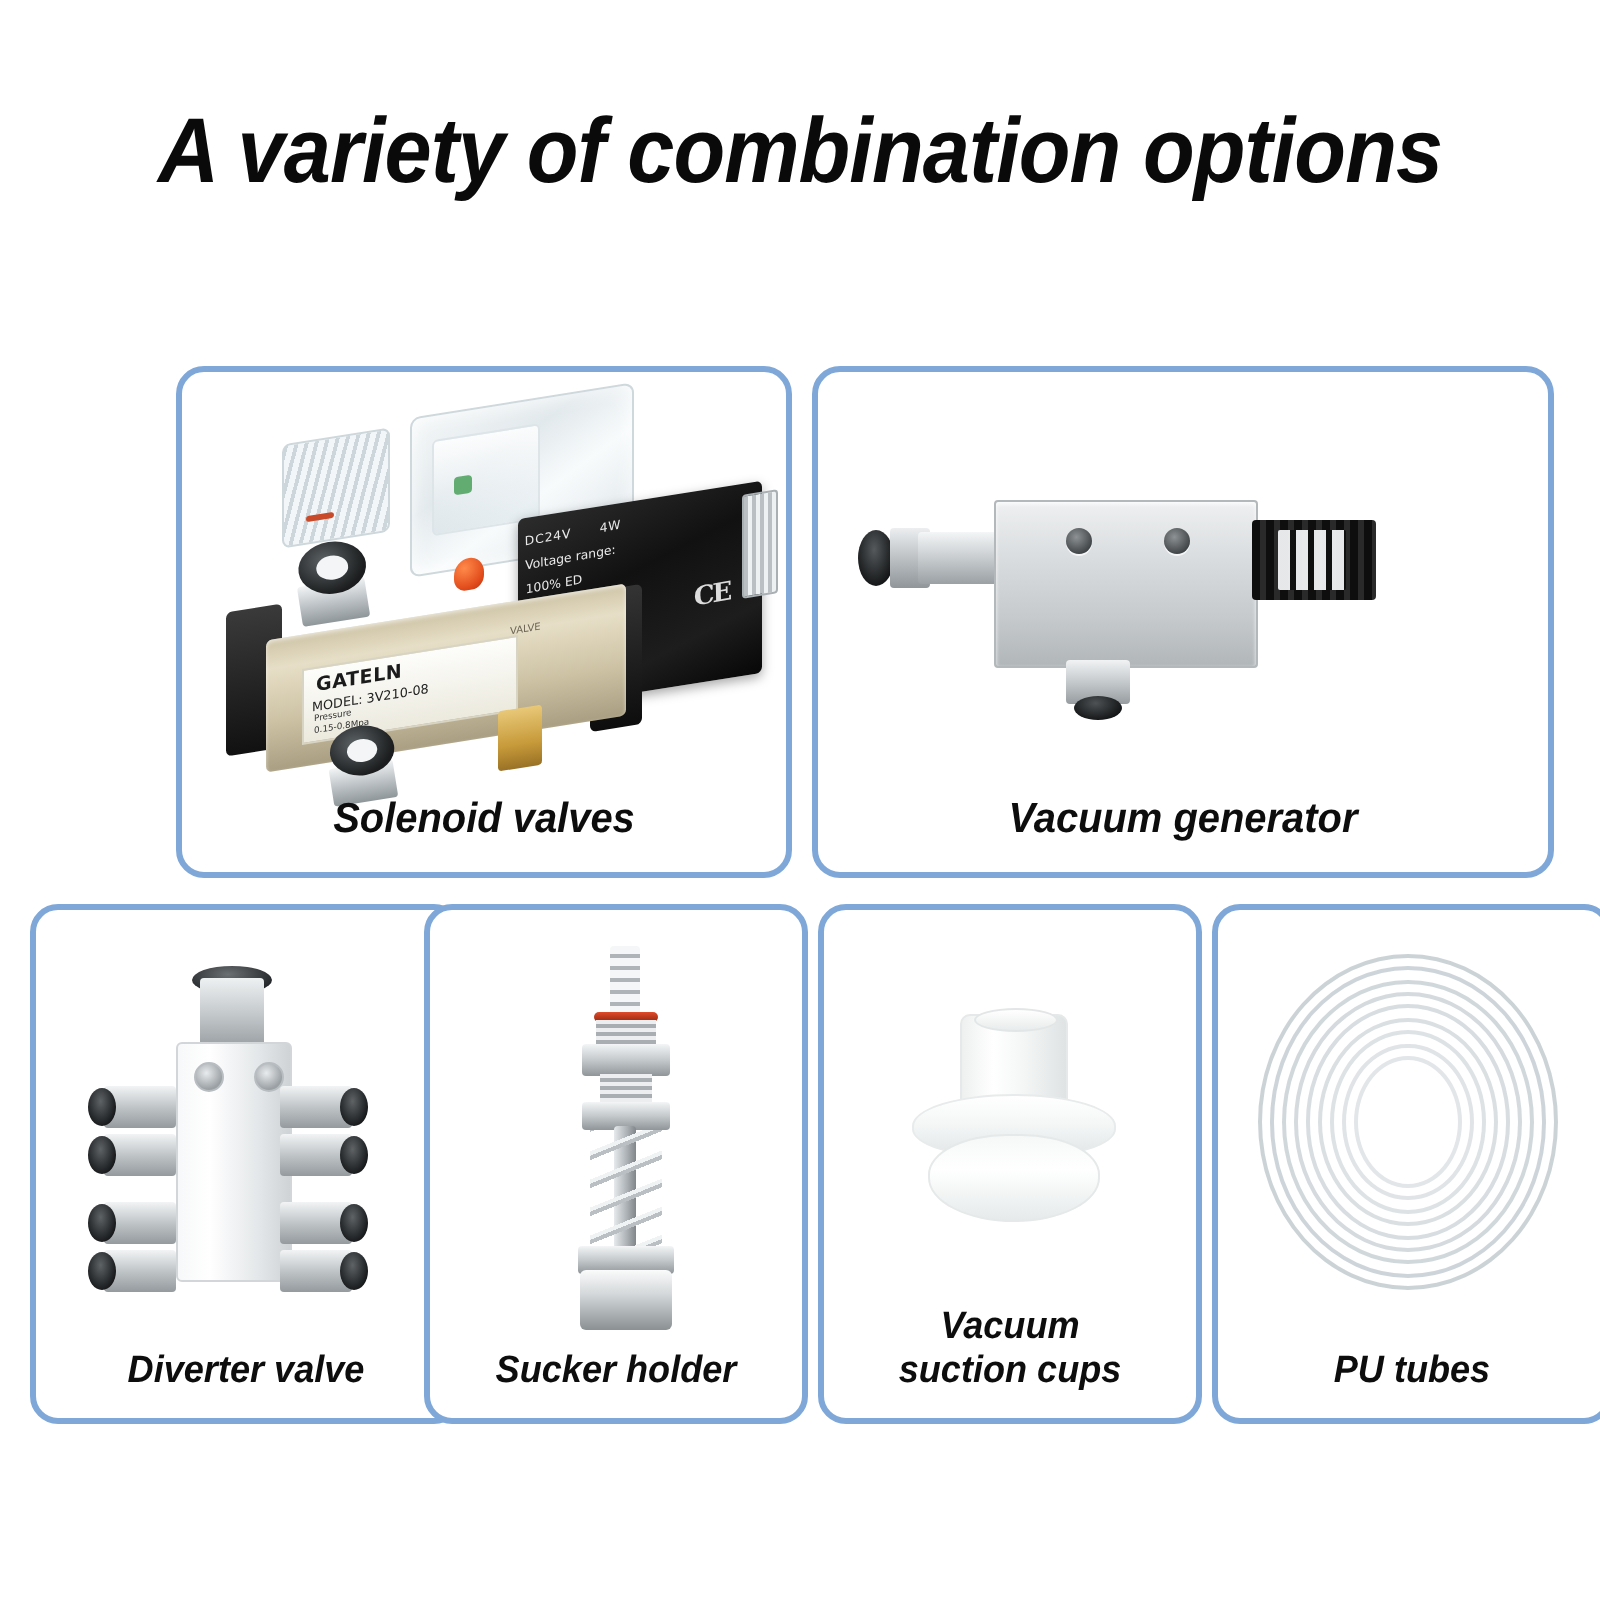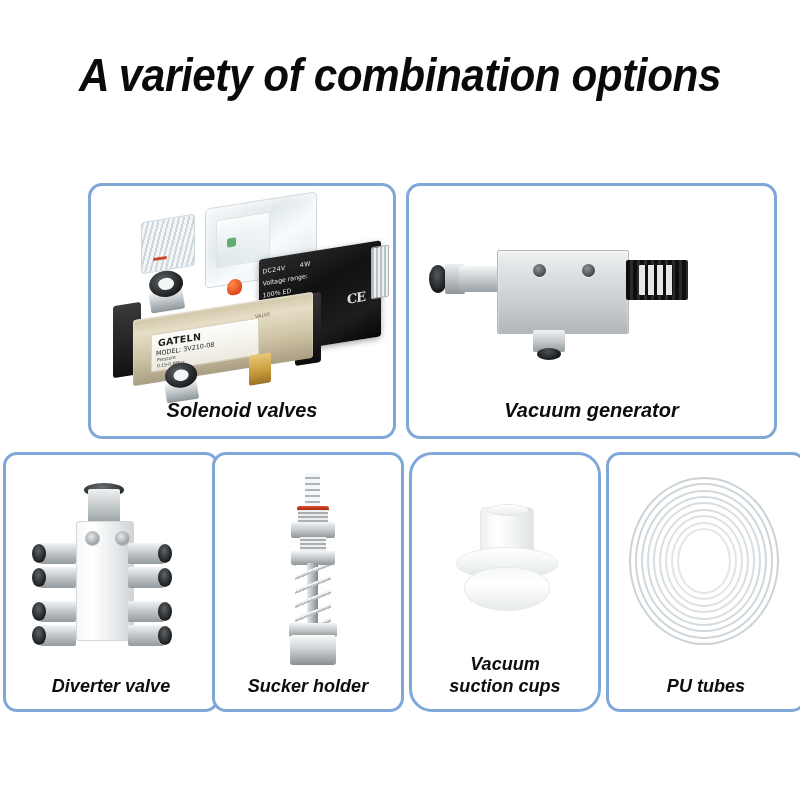--- a/index.html
+++ b/index.html
@@ -53,23 +53,23 @@
   }
 
   
   .card-top { top: 183px; height: 256px; }
   #card-solenoid { left: 88px;  width: 308px; }
   #card-vacgen   { left: 406px; width: 371px; }
   .card-top .card-label { bottom: 14px; font-size: 21px; }
 
   
   .card-bot { top: 452px; height: 260px; }
-  #card-diverter { left: 3px;  width: 216px; }
+  #card-diverter { left: 15px;  width: 216px; }
   #card-sucker   { left: 212px; width: 192px; }
-  #card-suction  { left: 409px; width: 192px; border-radius: 23px; }
+  #card-suction  { left: 409px; width: 192px; }
   #card-putubes  { left: 606px; width: 200px; }
   .card-bot .card-label { bottom: 13px; font-size: 19px; }
   #card-suction .card-label { bottom: 13px; }
 
   .stage {
     position: absolute;
     left: 0; right: 0; top: 0;
   }
 
   

